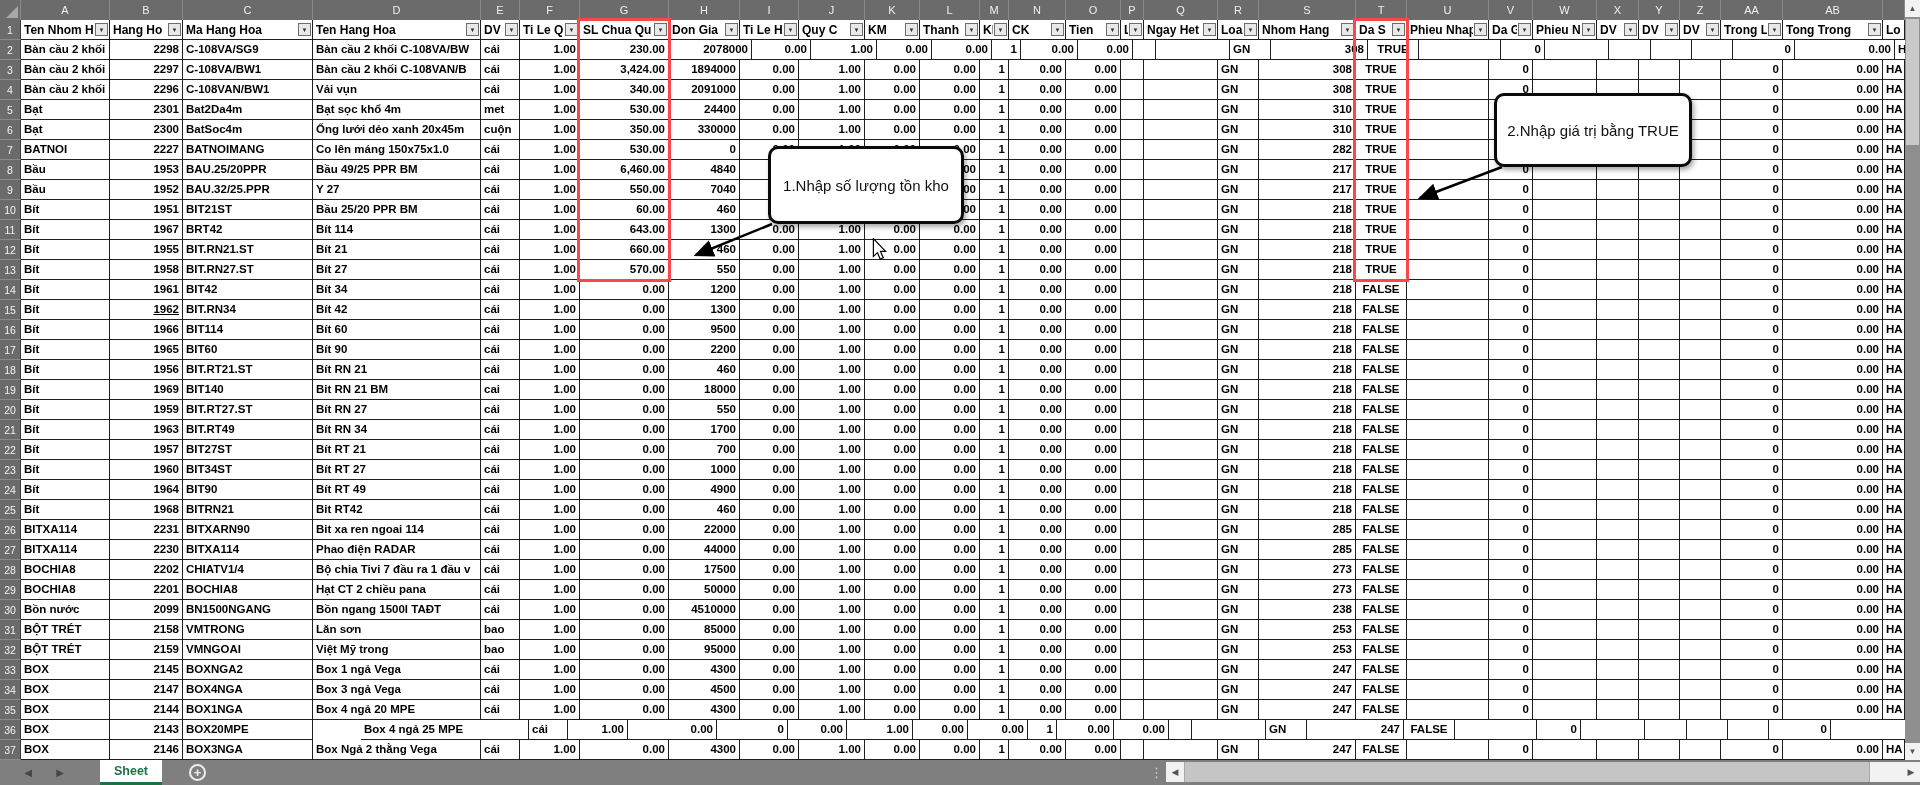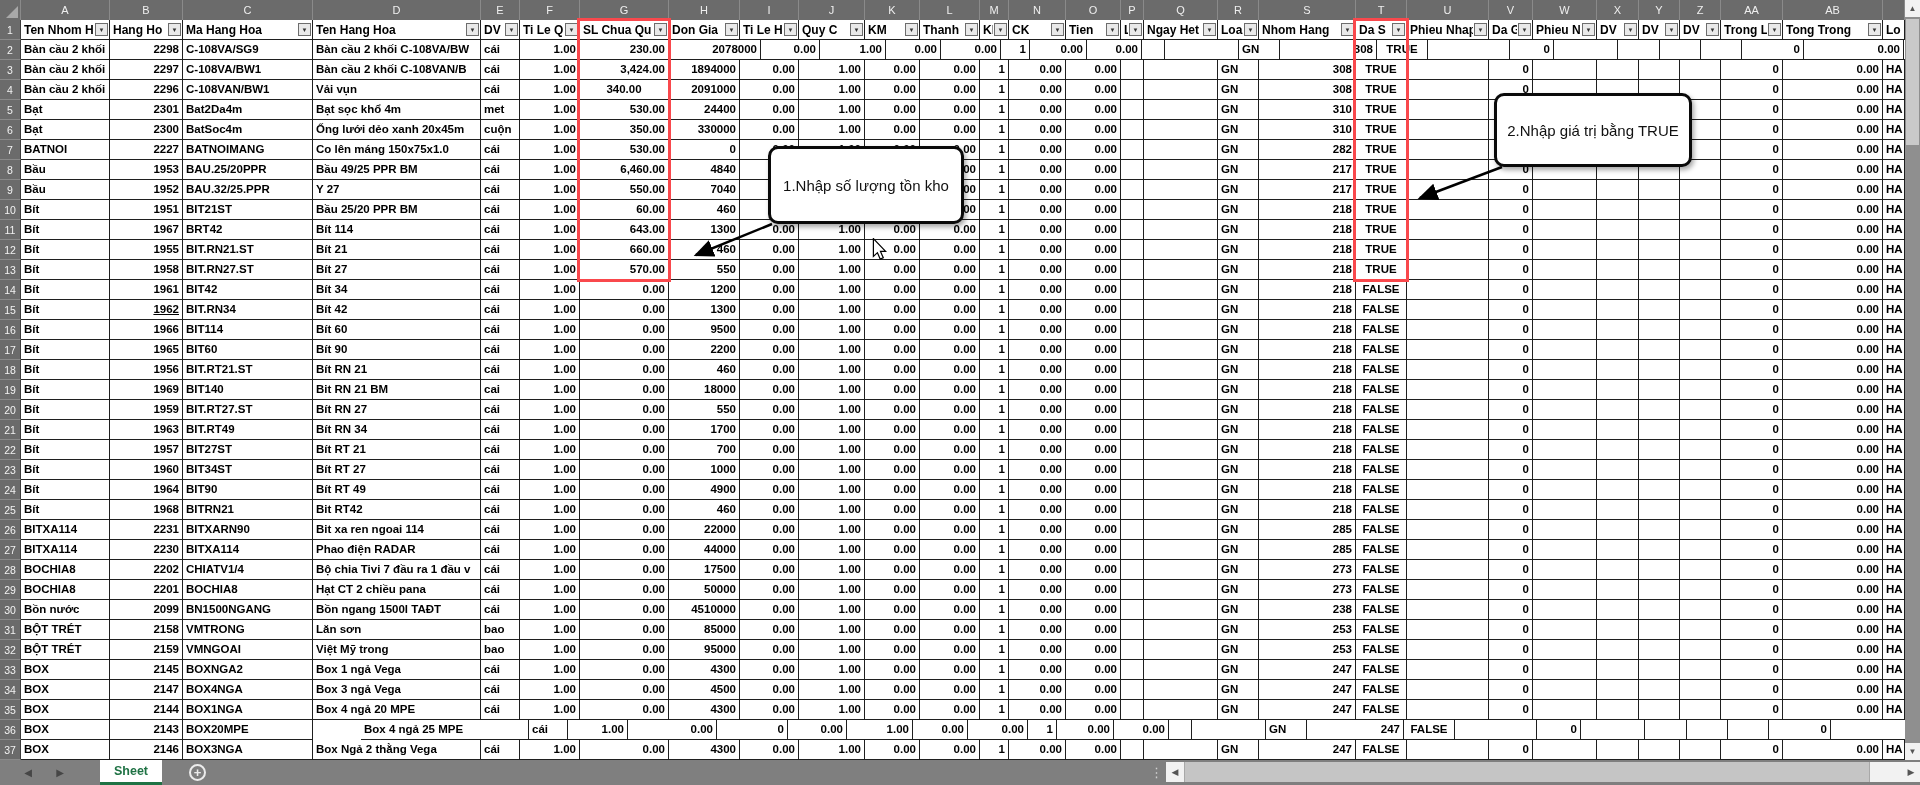--- a/index.html
+++ b/index.html
@@ -268,21 +268,21 @@
   <div>
       <div class="grid-row">
         <div class="gutter-cell">2</div>
         <div class="cell align-left" style="width: 89px;">Bàn cầu 2 khối</div>
         <div class="cell align-right" style="width: 73px;">2298</div>
         <div class="cell align-left" style="width: 130px;">C-108VA/SG9</div>
         <div class="cell align-left" style="width: 168px;">Bàn cầu 2 khối C-108VA/BW</div>
         <div class="cell align-left" style="width: 39px;">cái</div>
         <div class="cell align-right" style="width: 60px;">1.00</div>
         <div class="cell align-right" style="width: 89px;">230.00</div>
-        <div class="cell align-right" style="width: 92px;">2078000</div>
+        <div class="cell align-right" style="width: 83px;">2078000</div>
         <div class="cell align-right" style="width: 59px;">0.00</div>
         <div class="cell align-right" style="width: 66px;">1.00</div>
         <div class="cell align-right" style="width: 55px;">0.00</div>
         <div class="cell align-right" style="width: 60px;">0.00</div>
         <div class="cell align-right" style="width: 29px;">1</div>
         <div class="cell align-right" style="width: 57px;">0.00</div>
         <div class="cell align-right" style="width: 55px;">0.00</div>
         <div class="cell align-left" style="width: 23px;"></div>
         <div class="cell align-left" style="width: 74px;"></div>
         <div class="cell align-left" style="width: 41px;">GN</div>
@@ -331,21 +331,21 @@
         <div class="cell align-left" style="width: 22px;">HA</div>
       </div>
       <div class="grid-row">
         <div class="gutter-cell">4</div>
         <div class="cell align-left" style="width: 89px;">Bàn cầu 2 khối</div>
         <div class="cell align-right" style="width: 73px;">2296</div>
         <div class="cell align-left" style="width: 130px;">C-108VAN/BW1</div>
         <div class="cell align-left" style="width: 168px;">Vải vụn</div>
         <div class="cell align-left" style="width: 39px;">cái</div>
         <div class="cell align-right" style="width: 60px;">1.00</div>
-        <div class="cell align-right" style="width: 89px; text-align: center;">340.00</div>
+        <div class="cell align-right" style="width: 89px;">340.00</div>
         <div class="cell align-right" style="width: 71px;">2091000</div>
         <div class="cell align-right" style="width: 59px;">0.00</div>
         <div class="cell align-right" style="width: 66px;">1.00</div>
         <div class="cell align-right" style="width: 55px;">0.00</div>
         <div class="cell align-right" style="width: 60px;">0.00</div>
         <div class="cell align-right" style="width: 29px;">1</div>
         <div class="cell align-right" style="width: 57px;">0.00</div>
         <div class="cell align-right" style="width: 55px;">0.00</div>
         <div class="cell align-left" style="width: 23px;"></div>
         <div class="cell align-left" style="width: 74px;"></div>

